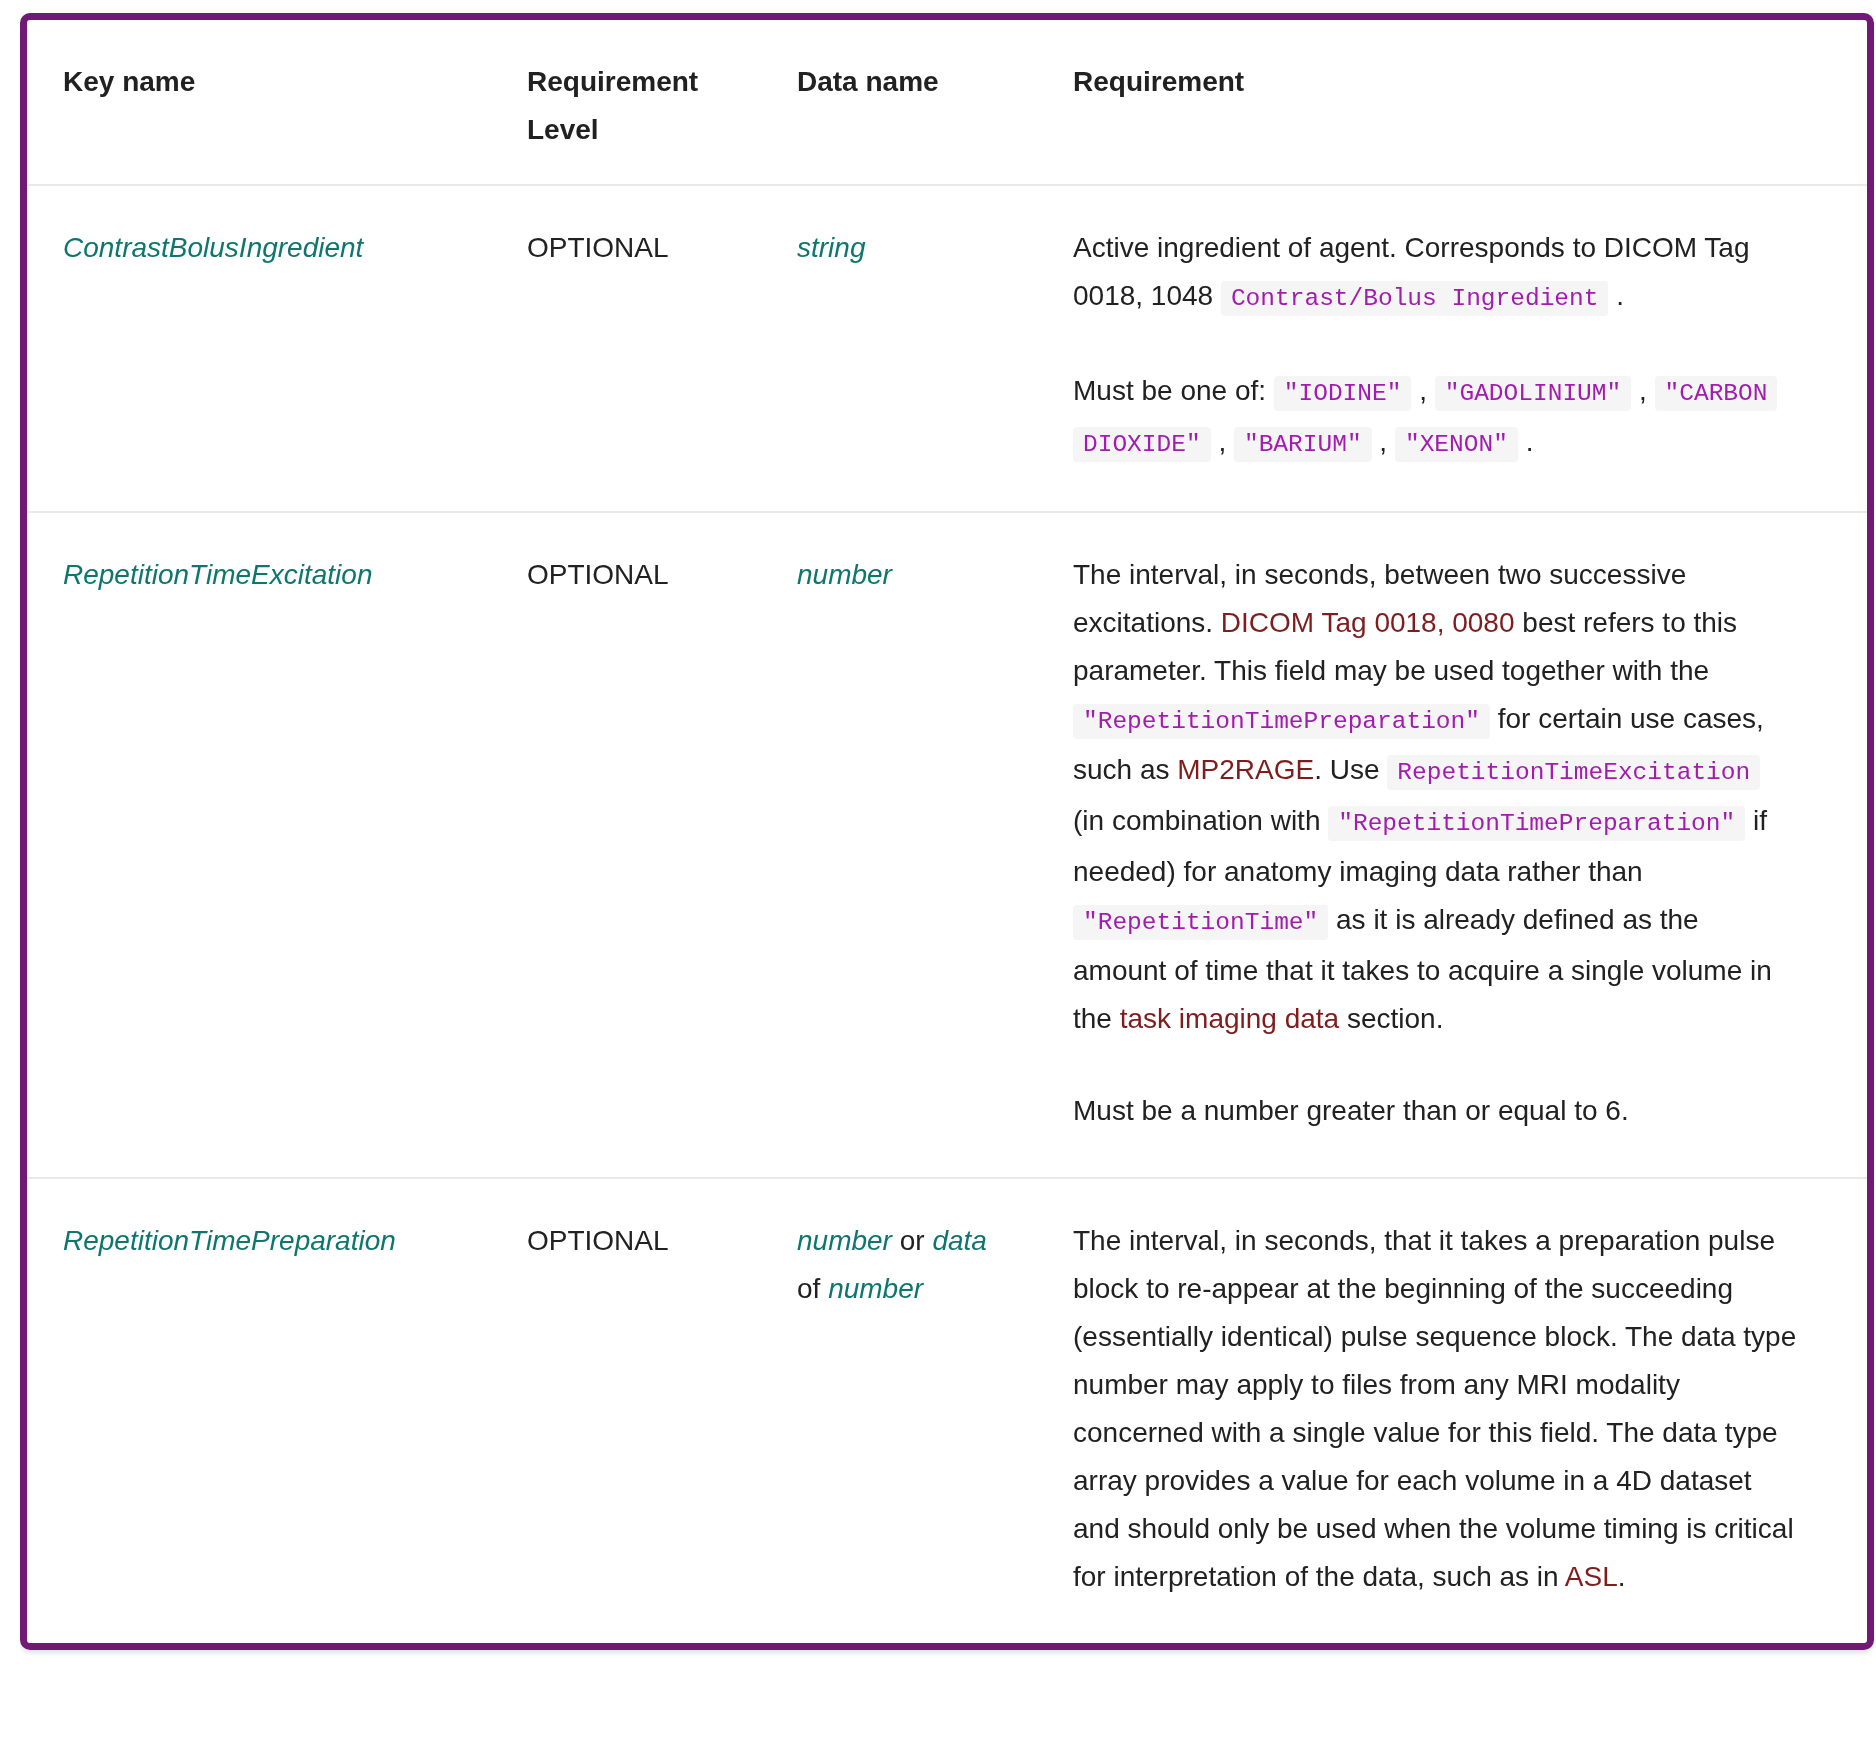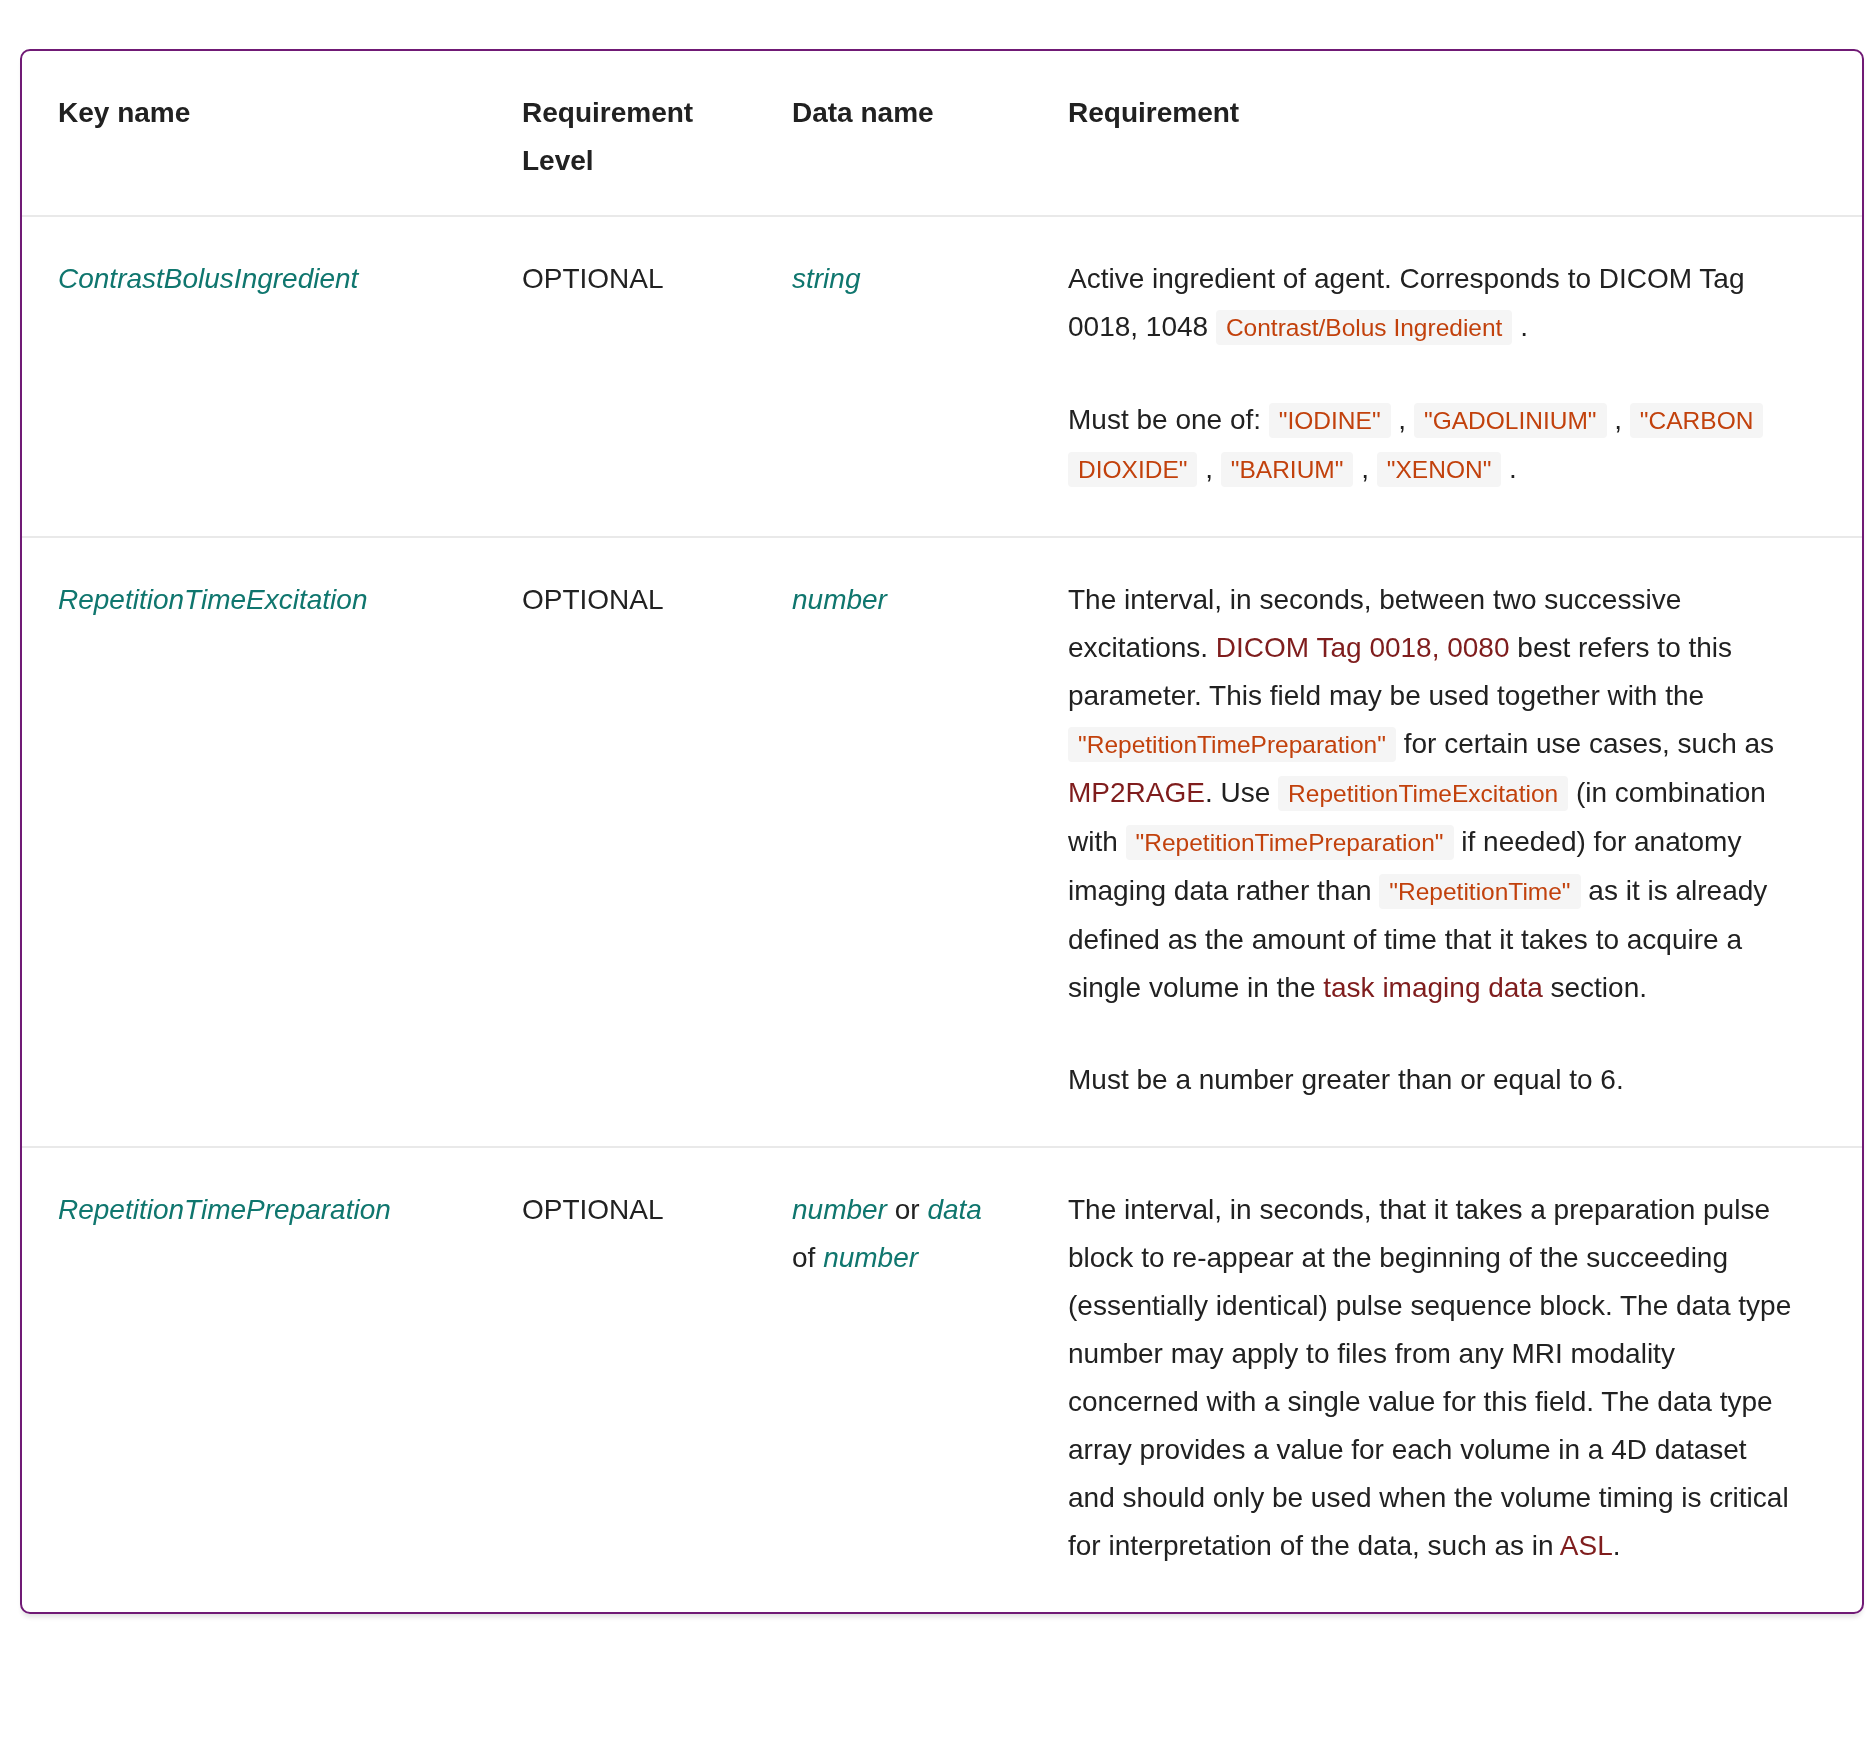--- a/index.html
+++ b/index.html
@@ -7,27 +7,26 @@
     font-family: "Liberation Sans", sans-serif;
     color: #212121;
     -webkit-font-smoothing: antialiased;
   }
   .page { padding: 13px 16px 16px 20px; }
 
   table.spec {
     width: 1840px;
     border-collapse: separate;
     border-spacing: 0;
-    border: 2px solid #701a75;
+    border: 7px solid #701a75;
     border-radius: 10px;
     box-shadow: 0 5px 5px -2px rgba(0,0,0,0.12);
     font-size: 28px;
     line-height: 48px;
     table-layout: fixed;
-    margin-top: 36px;
   }
   col.c-key  { width: 464px; }
   col.c-req  { width: 270px; }
   col.c-type { width: 276px; }
   col.c-desc { width: 830px; }
 
   th, td {
     text-align: left;
     vertical-align: top;
     padding: 38px 36px 42px 36px;
@@ -45,24 +44,24 @@
   .desc-block p:last-child { margin-bottom: 0; }
 
   a.lnk {
     text-decoration: none;
     cursor: pointer;
   }
   a.lnk.primary { color: #0f766e; font-style: italic; }
   a.lnk.inline  { color: #7f1d1d; }
 
   code.chip {
-    font-family: Liberation Sans, sans-serif;
+    font-family: Liberation Mono, monospace;
     font-size: 24.5px;
     background: #f5f5f5;
-    color: #c2410c;
+    color: #a21caf;
     padding: 4px 10px;
     border-radius: 4px;
     box-decoration-break: clone;
     -webkit-box-decoration-break: clone;
   }
 </style>
 </head>
 <body>
 
 <div class="page">

